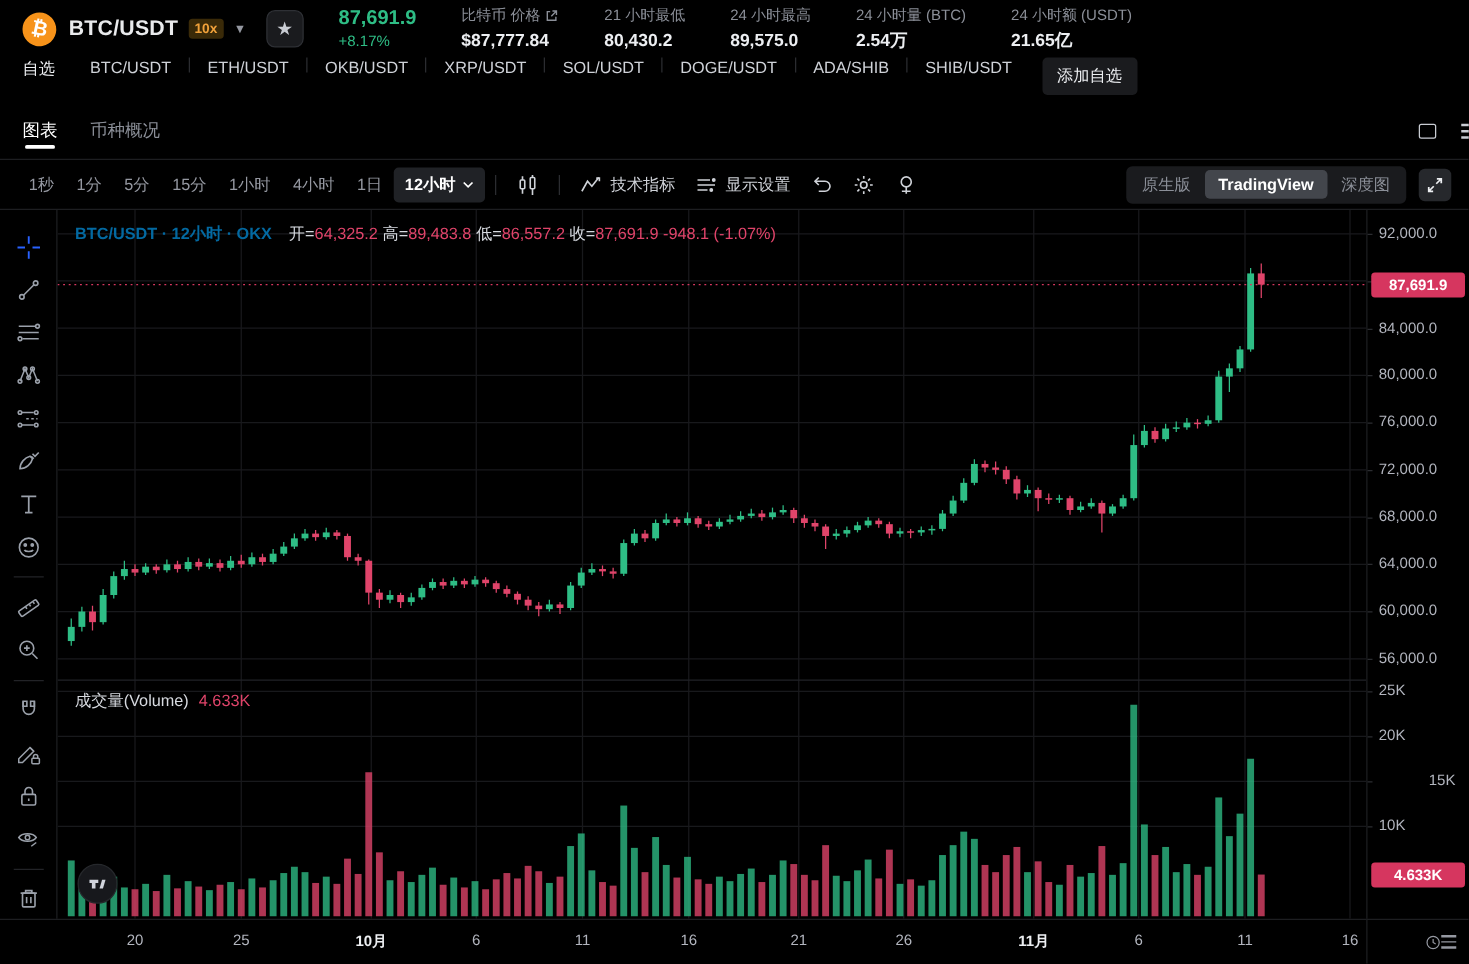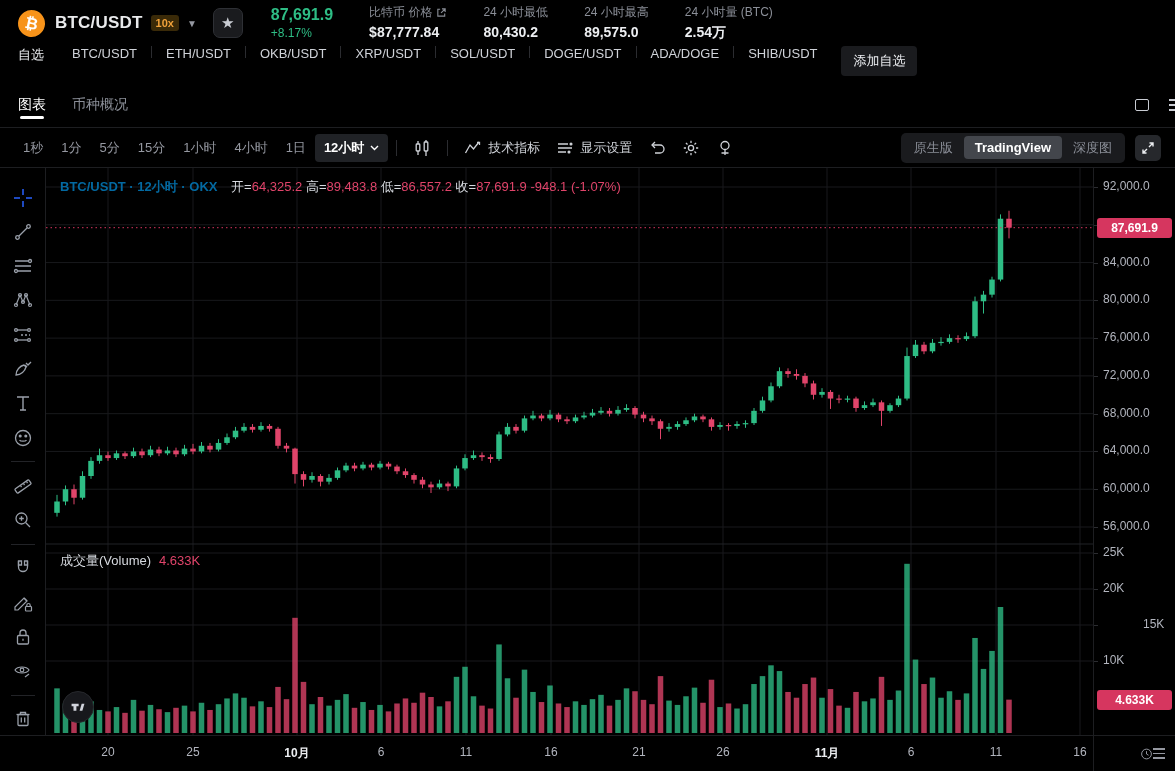--- a/index.html
+++ b/index.html
@@ -108,49 +108,53 @@
         <span class="linkicon">
           <svg width="11" height="11" viewBox="0 0 12 12" fill="none" stroke="#8b8f98" stroke-width="1.2">
               <path d="M4.5 2.5H2v7.5h7.5V7"></path>
               <path d="M6.5 2h3.5v3.5M10 2L5.5 6.5"></path>
             </svg>
         </span>
         </div>
       <div class="val">$87,777.84</div>
     </div>
     <div class="stat">
-      <div class="lbl">24 小时最低</div>
+      <div class="lbl">21 小时最低</div>
         <div class="val">80,430.2</div>
     </div>
     <div class="stat">
       <div class="lbl">24 小时最高</div>
         <div class="val">89,575.0</div>
     </div>
     <div class="stat">
       <div class="lbl">24 小时量 (BTC)</div>
         <div class="val">2.54万</div>
+    </div>
+    <div class="stat">
+      <div class="lbl">24 小时额 (USDT)</div>
+        <div class="val">21.65亿</div>
     </div>
   </div>
 </div>
 
 <div class="wtabs">
   <span class="wtab">自选</span>
   <span class="wtab">BTC/USDT</span>
   <span class="vdiv"></span>
   <span class="wtab">ETH/USDT</span>
   <span class="vdiv"></span>
   <span class="wtab">OKB/USDT</span>
   <span class="vdiv"></span>
   <span class="wtab">XRP/USDT</span>
   <span class="vdiv"></span>
   <span class="wtab">SOL/USDT</span>
   <span class="vdiv"></span>
   <span class="wtab">DOGE/USDT</span>
   <span class="vdiv"></span>
-  <span class="wtab">ADA/DOGE</span>
+  <span class="wtab">ADA/SHIB</span>
   <span class="vdiv"></span>
   <span class="wtab">SHIB/USDT</span>
   <span class="add-tab">添加自选</span>
 </div>
 
 <div class="vtabs">
   <div class="vtab active">图表</div>
   <div class="vtab">币种概况</div>
   <div class="vtabs-icons">
     <span class="sq-icon"></span>

